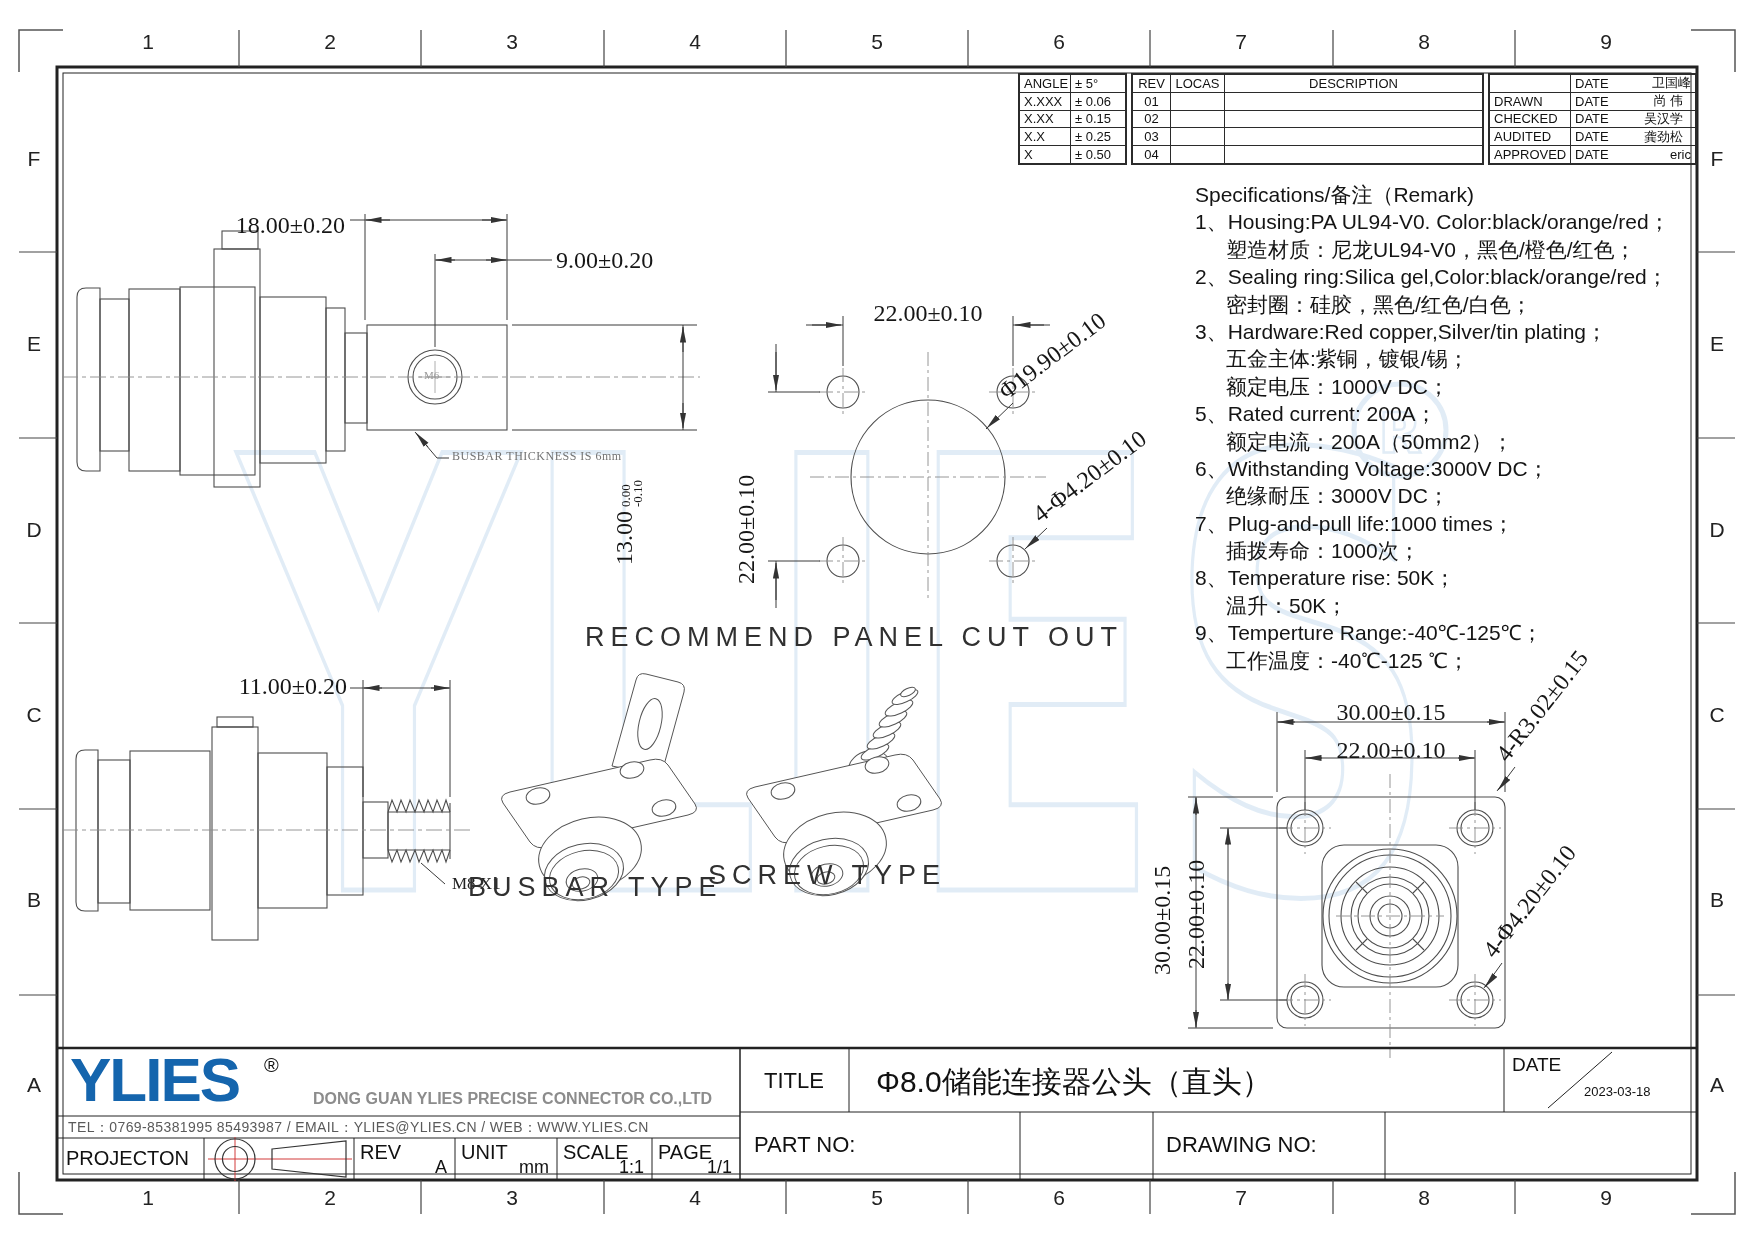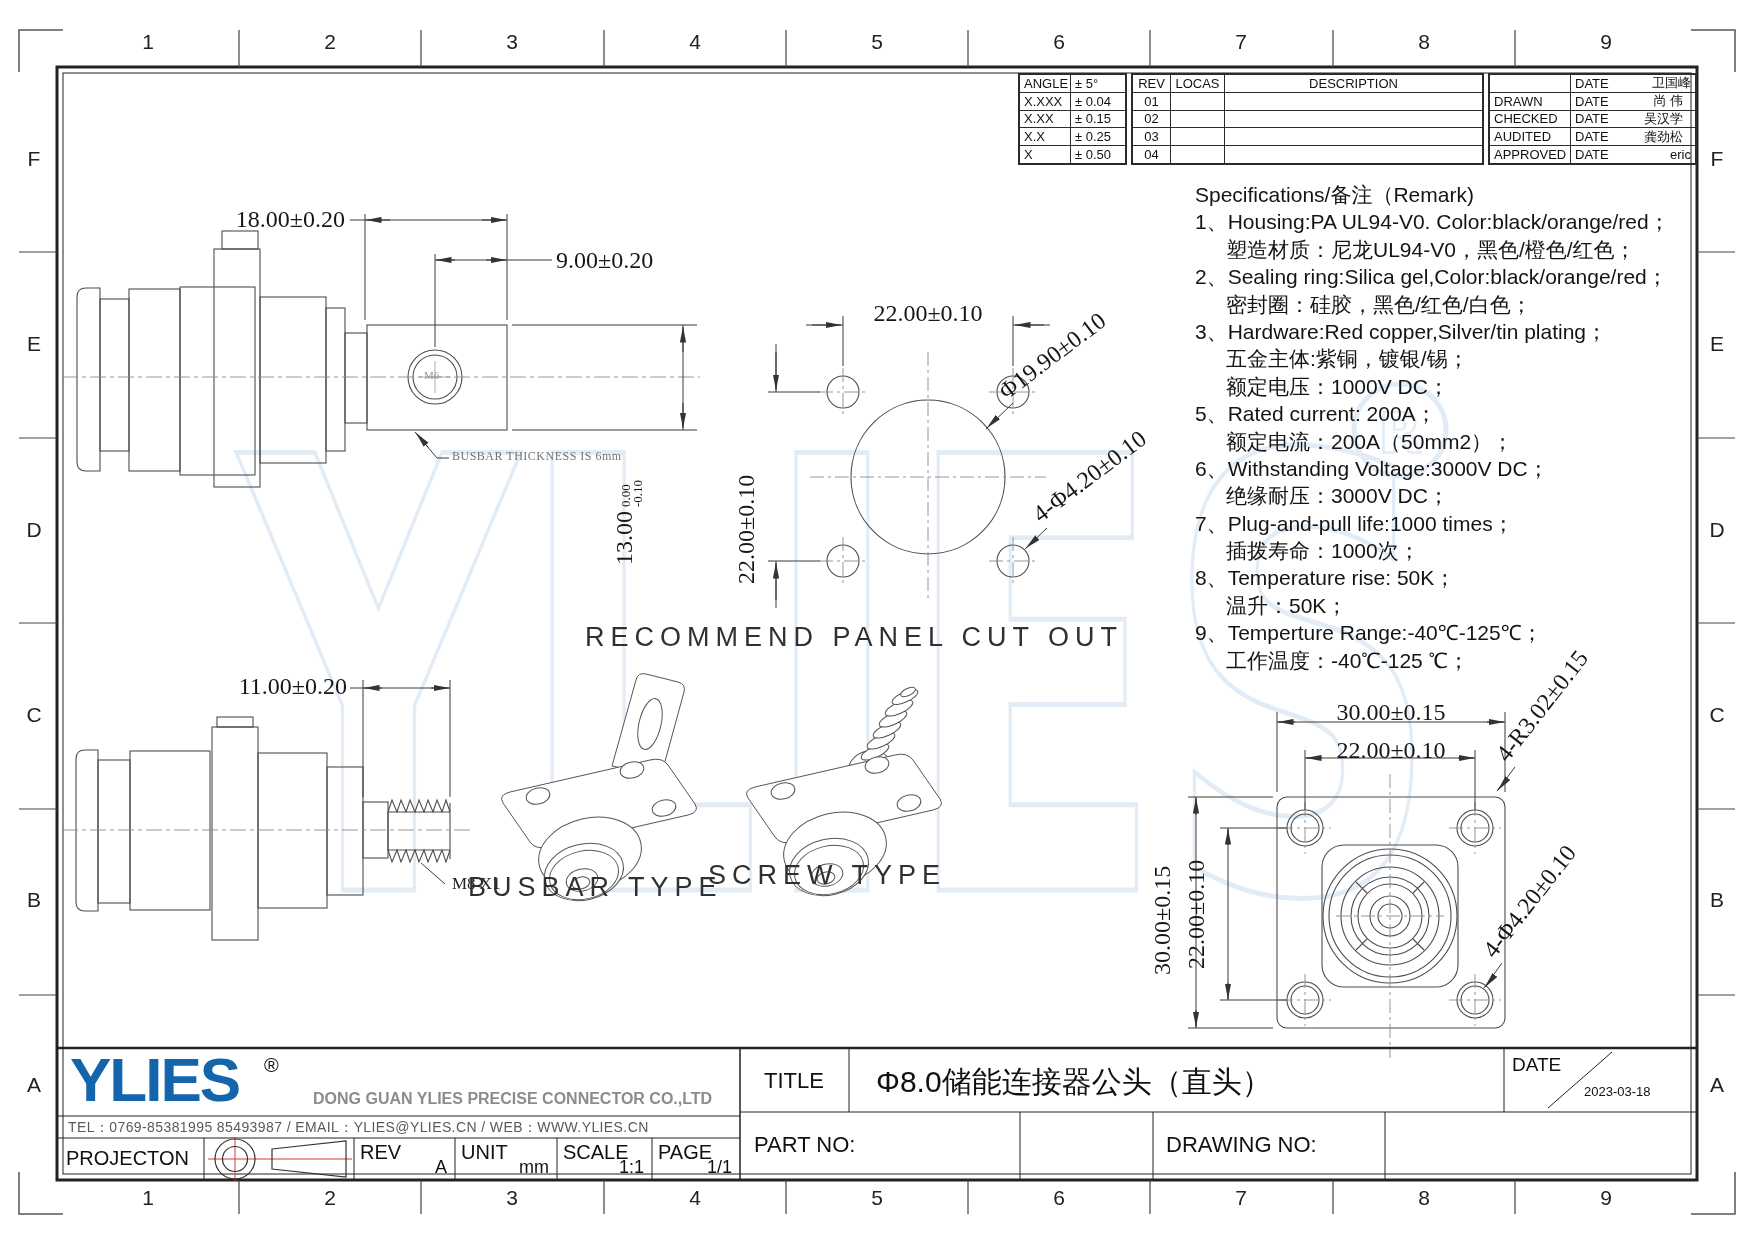--- a/index.html
+++ b/index.html
@@ -287,21 +287,21 @@
 <div class="t gridlbl" style="left:1697px;top:888px;">B</div>
 <div class="t gridlbl" style="left:1697px;top:1073px;">A</div>
 
 <div class="tbl" style="left:1018px;top:73px;width:109px;height:92px;">
   <div class="trow">
     <div class="tc" style="width:50px;">ANGLE</div>
     <div class="tc" style="flex:1;">± 5°</div>
   </div>
   <div class="trow">
     <div class="tc" style="width:50px;">X.XXX</div>
-    <div class="tc" style="flex:1;">± 0.04</div>
+    <div class="tc" style="flex:1;">± 0.06</div>
   </div>
   <div class="trow">
     <div class="tc" style="width:50px;">X.XX</div>
     <div class="tc" style="flex:1;">± 0.15</div>
   </div>
   <div class="trow">
     <div class="tc" style="width:50px;">X.X</div>
     <div class="tc" style="flex:1;">± 0.25</div>
   </div>
   <div class="trow">
@@ -390,21 +390,21 @@
   <div class="spec-line">6、Withstanding Voltage:3000V DC；</div>
   <div class="spec-line ind">绝缘耐压：3000V DC；</div>
   <div class="spec-line">7、Plug-and-pull life:1000  times；</div>
   <div class="spec-line ind">插拨寿命：1000次；</div>
   <div class="spec-line">8、Temperature rise: 50K；</div>
   <div class="spec-line ind">温升：50K；</div>
   <div class="spec-line">9、Temperture Range:-40℃-125℃；</div>
   <div class="spec-line ind">工作温度：-40℃-125 ℃；</div>
 </div>
 
-<div class="t dim" style="left:203px;top:206px;width:142px;text-align:right;">18.00±0.20</div>
+<div class="t dim" style="left:203px;top:212px;width:142px;text-align:right;">18.00±0.20</div>
 <div class="t dim" style="left:556px;top:247px;">9.00±0.20</div>
 <div class="t dim rot90" style="left:644px;top:532px;"><span>13.00</span><span class="tolstack">
         <i>0.00</i>
         <i>-0.10</i>
       </span></div>
 <div class="t dims" style="left:452px;top:449px;">BUSBAR THICKNESS IS 6mm</div>
 <div class="t" style="left:424px;top:369px;font-size:11px;color:#9a9a9a;font-family:'Liberation Serif',serif;">M6</div>
 
 <div class="t dim ctr" style="left:862px;top:300px;width:132px;">22.00±0.10</div>
 <div class="t dim rot90" style="left:760px;top:557px;">22.00±0.10</div>

